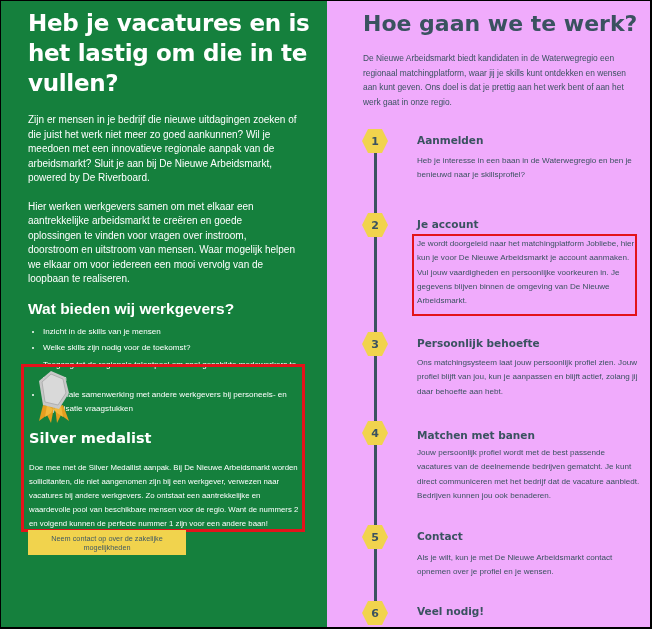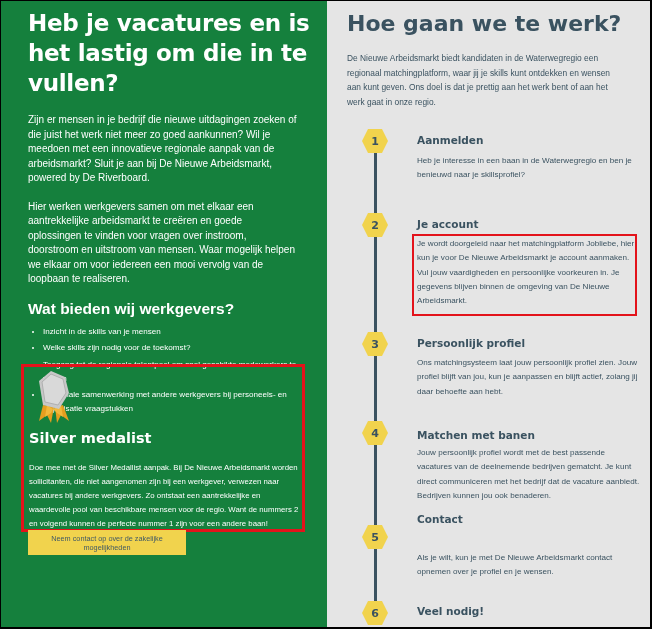--- a/index.html
+++ b/index.html
@@ -10,22 +10,22 @@
   }
   .frame {
     position: absolute; left: 1px; top: 1px; width: 649px; height: 626px;
     display: flex; overflow: hidden;
   }
   .left {
     width: 326px; height: 100%; background: #15803d; color: #fff;
     position: relative; box-sizing: border-box; padding: 0 16px 0 27px;
   }
   .right {
-    flex: 1; height: 100%; background: #e5e5e5; color: #3a5260;
-    position: relative; box-sizing: border-box; padding: 0 0 0 20px;
+    flex: 1; height: 100%; background: #f0abfc; color: #3a5260;
+    position: relative; box-sizing: border-box; padding: 0 0 0 36px;
   }
   h1.lt {
     font-family: "DejaVu Sans", sans-serif; font-weight: bold;
     font-size: 23px; line-height: 30px; margin: 7px 0 0 0; letter-spacing: -0.3px;
     width: 290px;
   }
   .lp {
     font-size: 10px; line-height: 14.5px; margin: 0; width: 270px;
   }
   .lp1 { margin-top: 15px; }
@@ -145,21 +145,21 @@
     </div>
     <div class="highlight"></div>
 
     <div class="step" style="top:0">
       <div class="hex" style="top:331px">
         <svg width="26" height="24" viewBox="0 0 26 24">
             <polygon points="6,0 20,0 26,12 20,24 6,24 0,12" fill="#f1d34d"></polygon>
           </svg>
         <span>3</span>
       </div>
-      <h4 style="top:336px">Persoonlijk profiel</h4>
+      <h4 style="top:336px">Persoonlijk behoefte</h4>
       <p style="top:355px">Ons matchingsysteem laat jouw persoonlijk profiel zien. Jouw profiel blijft van jou, kun je aanpassen en blijft actief, zolang jij daar behoefte aan hebt.</p>
     </div>
 
     <div class="step" style="top:0">
       <div class="hex" style="top:420px">
         <svg width="26" height="24" viewBox="0 0 26 24">
             <polygon points="6,0 20,0 26,12 20,24 6,24 0,12" fill="#f1d34d"></polygon>
           </svg>
         <span>4</span>
       </div>
@@ -167,21 +167,21 @@
       <p style="top:445px">Jouw persoonlijk profiel wordt met de best passende vacatures van de deelnemende bedrijven gematcht. Je kunt direct communiceren met het bedrijf dat de vacature aanbiedt. Bedrijven kunnen jou ook benaderen.</p>
     </div>
 
     <div class="step" style="top:0">
       <div class="hex" style="top:524px">
         <svg width="26" height="24" viewBox="0 0 26 24">
             <polygon points="6,0 20,0 26,12 20,24 6,24 0,12" fill="#f1d34d"></polygon>
           </svg>
         <span>5</span>
       </div>
-      <h4 style="top:512px">Contact</h4>
+      <h4 style="top:529px">Contact</h4>
       <p style="top:550px">Als je wilt, kun je met De Nieuwe Arbeidsmarkt contact opnemen over je profiel en je wensen.</p>
     </div>
 
     <div class="step" style="top:0">
       <div class="hex" style="top:600px">
         <svg width="26" height="24" viewBox="0 0 26 24">
             <polygon points="6,0 20,0 26,12 20,24 6,24 0,12" fill="#f1d34d"></polygon>
           </svg>
         <span>6</span>
       </div>

